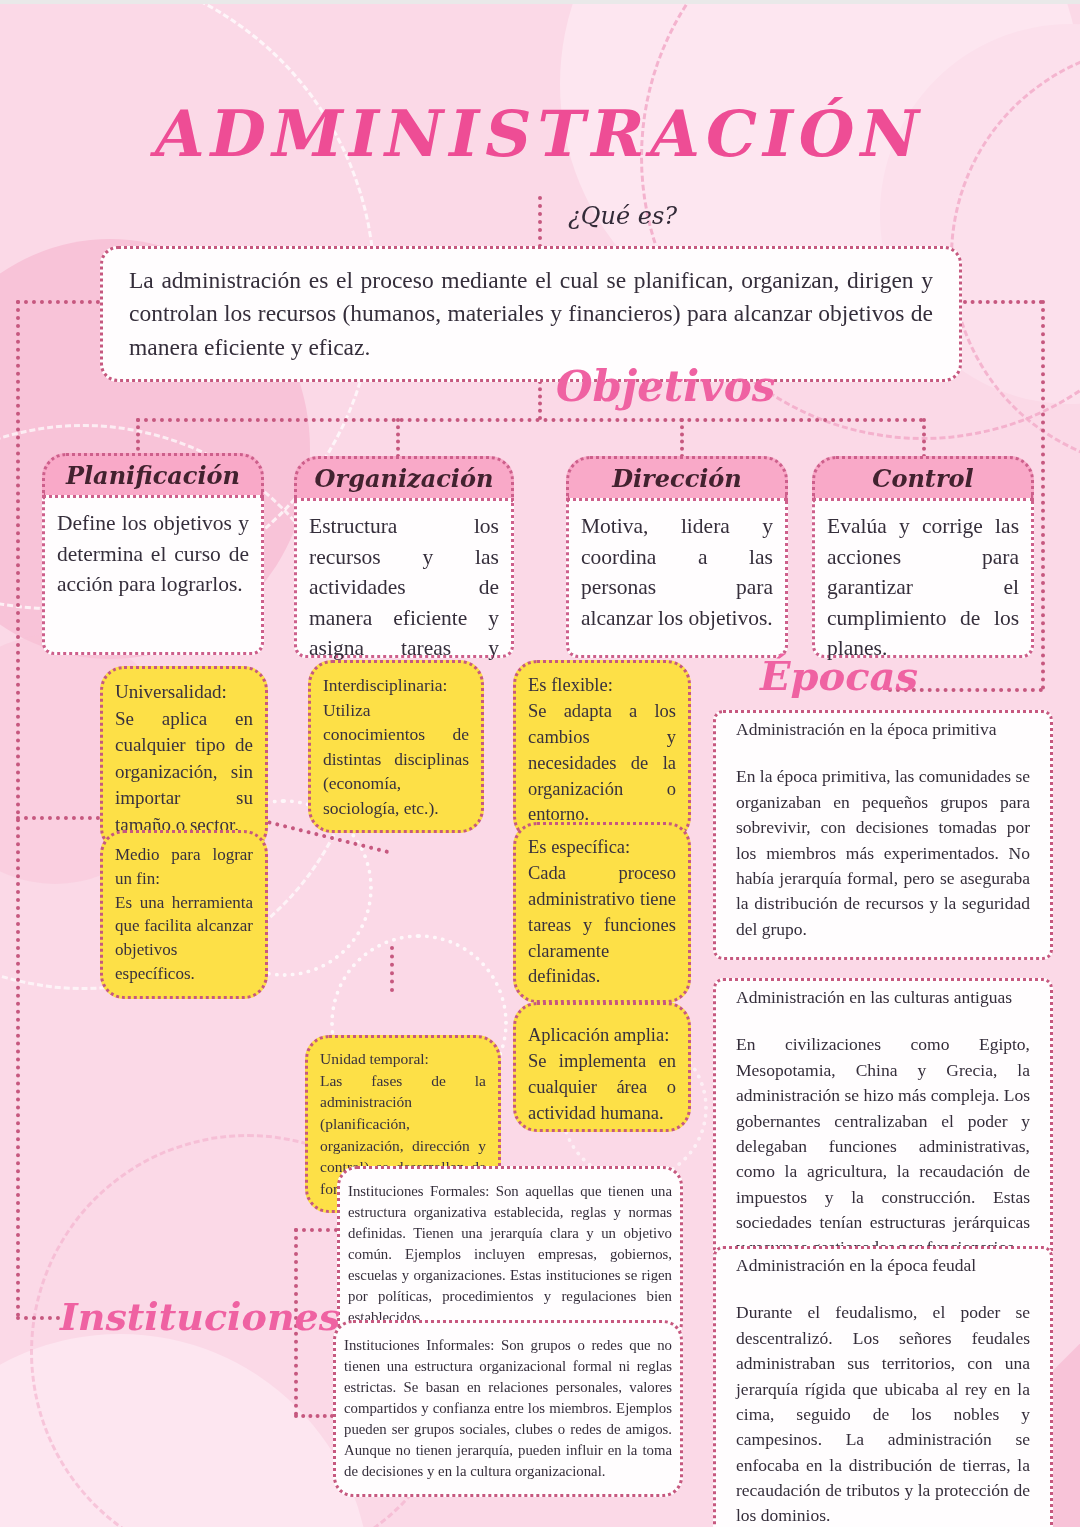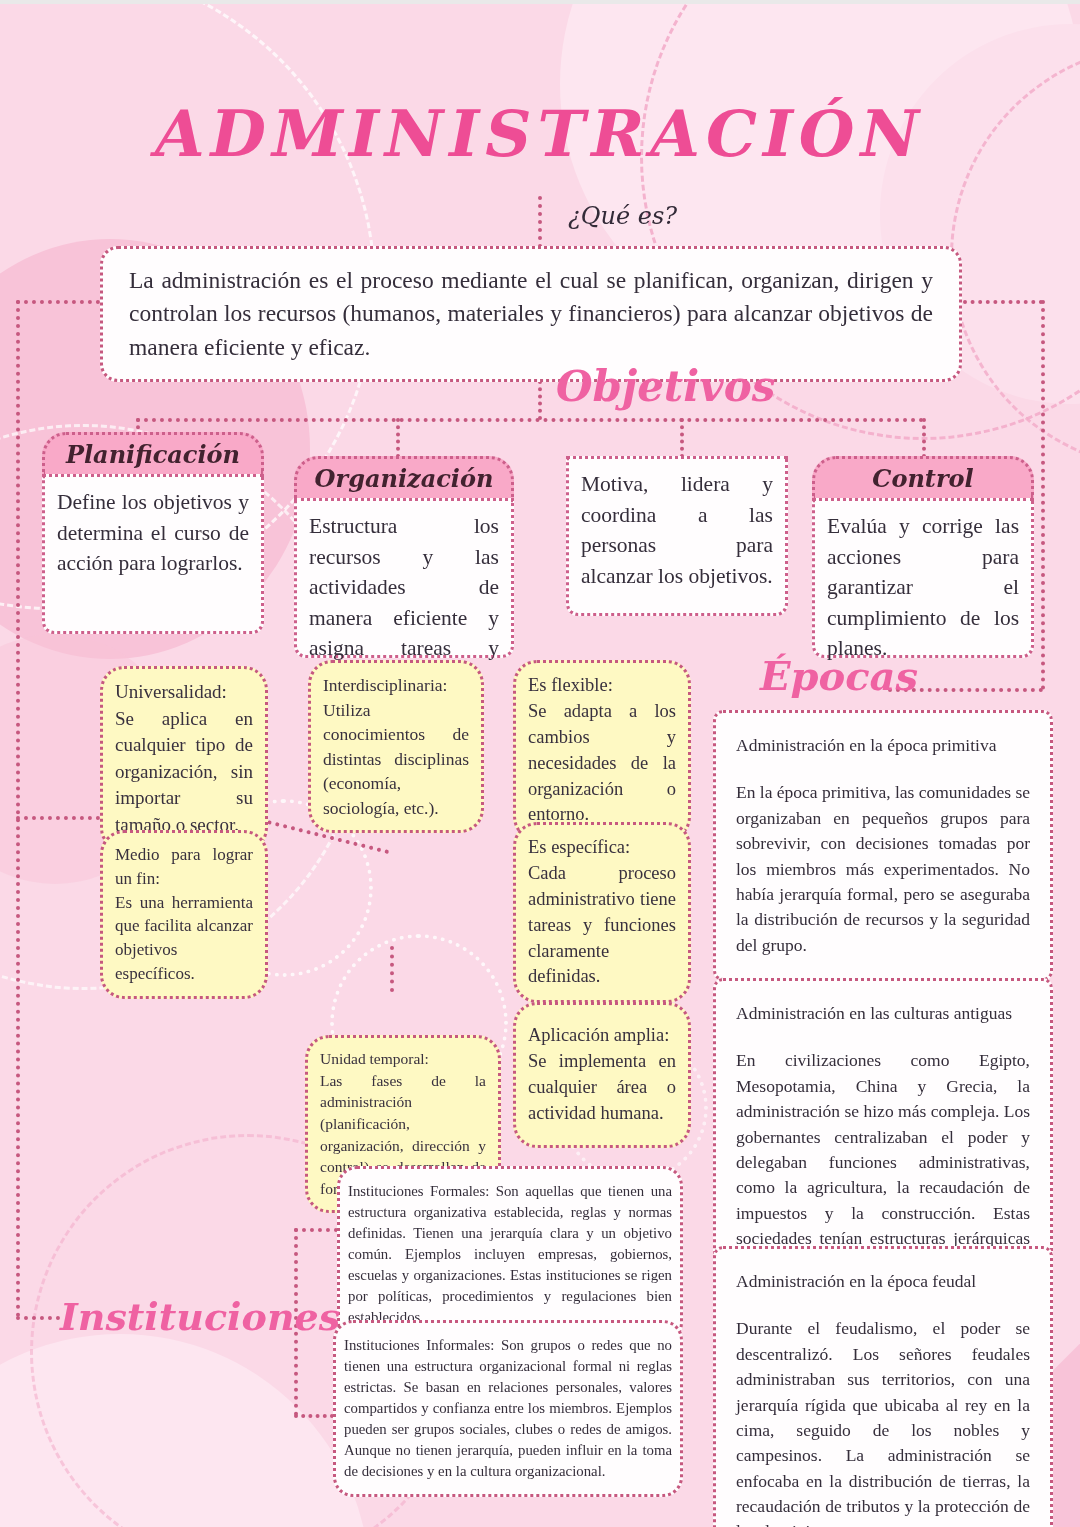--- a/index.html
+++ b/index.html
@@ -11,41 +11,41 @@
   
   .blob{position:absolute;border-radius:50%;z-index:0;}
   .arc{position:absolute;border-radius:50%;background:transparent;z-index:0;}
   .tri{position:absolute;z-index:0;}
   
   .vline{position:absolute;width:0;border-left:4px dotted #c6587f;z-index:1;}
   .hline{position:absolute;height:0;border-top:4px dotted #c6587f;z-index:1;}
   
   .script{position:absolute;font-family:"DejaVu Serif",serif;font-style:italic;font-weight:bold;color:#ee559b;z-index:2;white-space:nowrap;}
   .note{
-    position:absolute;background:#fef9c3;border:3px dotted #c6587f;border-radius:24px;
+    position:absolute;background:#fde047;border:3px dotted #c6587f;border-radius:24px;
     padding:10px 12px;text-align:justify;white-space:pre-line;line-height:1.4;z-index:2;box-sizing:border-box;
   }
   .defbox{
     position:absolute;left:100px;top:242px;width:862px;background:#fffdfe;
     border:3px dotted #c6587f;border-radius:18px;padding:15px 26px;box-sizing:border-box;
     font-size:23.5px;line-height:1.42;text-align:justify;color:#352e3b;z-index:2;
   }
   .objcard{position:absolute;width:222px;z-index:2;}
   .objhead{
     background:#f9a9c8;border:3px dotted #cd5f8b;border-bottom:none;border-radius:24px 24px 0 0;
     height:42px;display:flex;align-items:center;justify-content:center;box-sizing:border-box;
   }
   .objhead span{font-family:"DejaVu Serif",serif;font-style:italic;font-weight:bold;font-size:24px;color:#42222f;}
   .objbody{
     background:#fffdfe;border:3px dotted #cd5f8b;border-radius:0 0 12px 12px;height:160px;
     padding:10px 12px;box-sizing:border-box;font-size:21.5px;line-height:1.42;text-align:justify;color:#352e3b;
   }
   .epoca{
     position:absolute;left:713px;width:340px;background:#fffdfe;border:3px dotted #c6587f;border-radius:10px;
-    padding:20px 20px;box-sizing:border-box;font-size:17.5px;line-height:1.45;color:#352e3b;z-index:2;
+    padding:4px 20px;box-sizing:border-box;font-size:17.5px;line-height:1.45;color:#352e3b;z-index:2;
   }
   .epoca .ep-title{text-align:left;margin-bottom:22px;}
   .epoca .ep-text{text-align:justify;}
   .instbox{
     position:absolute;background:#fffdfe;border:3px dotted #c6587f;border-radius:20px;
     padding:12px 8px;box-sizing:border-box;font-size:14.8px;line-height:1.42;text-align:justify;color:#352e3b;z-index:2;
   }
 </style>
 </head>
 <body>
@@ -87,33 +87,36 @@
   <div class="hline" style="left:294px;top:1224px;width:44px;"></div>
   <div class="hline" style="left:294px;top:1410px;width:40px;"></div>
   <div class="vline" style="left:872px;top:1494px;height:33px;"></div>
 
   <div class="script" style="left:0;right:0;top:92px;text-align:center;font-size:64px;letter-spacing:6px;color:#ee4d95;">ADMINISTRACIÓN</div>
   <div style="position:absolute;left:568px;top:198px;z-index:2;font-family:'DejaVu Serif',serif;font-style:italic;font-size:24px;color:#332b38;">¿Qué es?</div>
   <div class="defbox">La administración es el proceso mediante el cual se planifican, organizan, dirigen y controlan los recursos (humanos, materiales y financieros) para alcanzar objetivos de manera eficiente y eficaz.</div>
 
   <div class="script" style="left:556px;top:358px;font-size:42px;color:#ef62a2;">Objetivos</div>
 
-  <div class="objcard" style="left:42px;top:428px;">
+  <div class="objcard" style="left:42px;top:449px;">
     <div class="objhead">
         <span>Planificación</span>
       </div>
     <div class="objbody">Define los objetivos y determina el curso de acción para lograrlos.</div>
   </div>
   <div class="objcard" style="left:294px;top:452px;width:220px;">
     <div class="objhead">
         <span>Organización</span>
       </div>
     <div class="objbody">Estructura los recursos y las actividades de manera eficiente y asigna tareas y responsabilidades.</div>
   </div>
   <div class="objcard" style="left:566px;top:452px;">
+    <div class="objhead">
+        <span>Dirección</span>
+      </div>
     <div class="objbody">Motiva, lidera y coordina a las personas para alcanzar los objetivos.</div>
   </div>
   <div class="objcard" style="left:812px;top:452px;">
     <div class="objhead">
         <span>Control</span>
       </div>
     <div class="objbody">Evalúa y corrige las acciones para garantizar el cumplimiento de los planes.</div>
   </div>
 
   <div class="note" style="left:100px;top:662px;width:168px;font-size:19px;">Universalidad:
@@ -121,21 +124,21 @@
   <div class="note" style="left:308px;top:656px;width:176px;font-size:17.5px;">Interdisciplinaria:
 Utiliza conocimientos de distintas disciplinas (economía, sociología, etc.).</div>
   <div class="note" style="left:513px;top:656px;width:178px;font-size:18.5px;">Es flexible:
 Se adapta a los cambios y necesidades de la organización o entorno.</div>
   <div class="note" style="left:100px;top:826px;width:168px;font-size:17px;">Medio para lograr un fin:
 Es una herramienta que facilita alcanzar objetivos específicos.</div>
   <div class="note" style="left:513px;top:818px;width:178px;font-size:18.5px;">Es específica:
 Cada proceso administrativo tiene tareas y funciones claramente definidas.</div>
   <div class="note" style="left:305px;top:1031px;width:196px;font-size:15.5px;">Unidad temporal:
 Las fases de la administración (planificación, organización, dirección y control) se desarrollan de forma simultánea.</div>
-  <div class="note" style="left:513px;top:998px;width:178px;font-size:18.5px;padding-top:18px;padding-bottom:18px;">Aplicación amplia:
+  <div class="note" style="left:513px;top:998px;width:178px;font-size:18.5px;padding-top:18px;padding-bottom:2px;">Aplicación amplia:
 Se implementa en cualquier área o actividad humana.</div>
 
 
   <div class="script" style="left:760px;top:648px;font-size:40px;color:#ef62a2;">Épocas</div>
 
   <div class="epoca" style="top:706px;min-height:250px;">
     <div class="ep-title">Administración en la época primitiva</div>
     <div class="ep-text">En la época primitiva, las comunidades se organizaban en pequeños grupos para sobrevivir, con decisiones tomadas por los miembros más experimentados. No había jerarquía formal, pero se aseguraba la distribución de recursos y la seguridad del grupo.</div>
   </div>
   <div class="epoca" style="top:974px;min-height:260px;">

